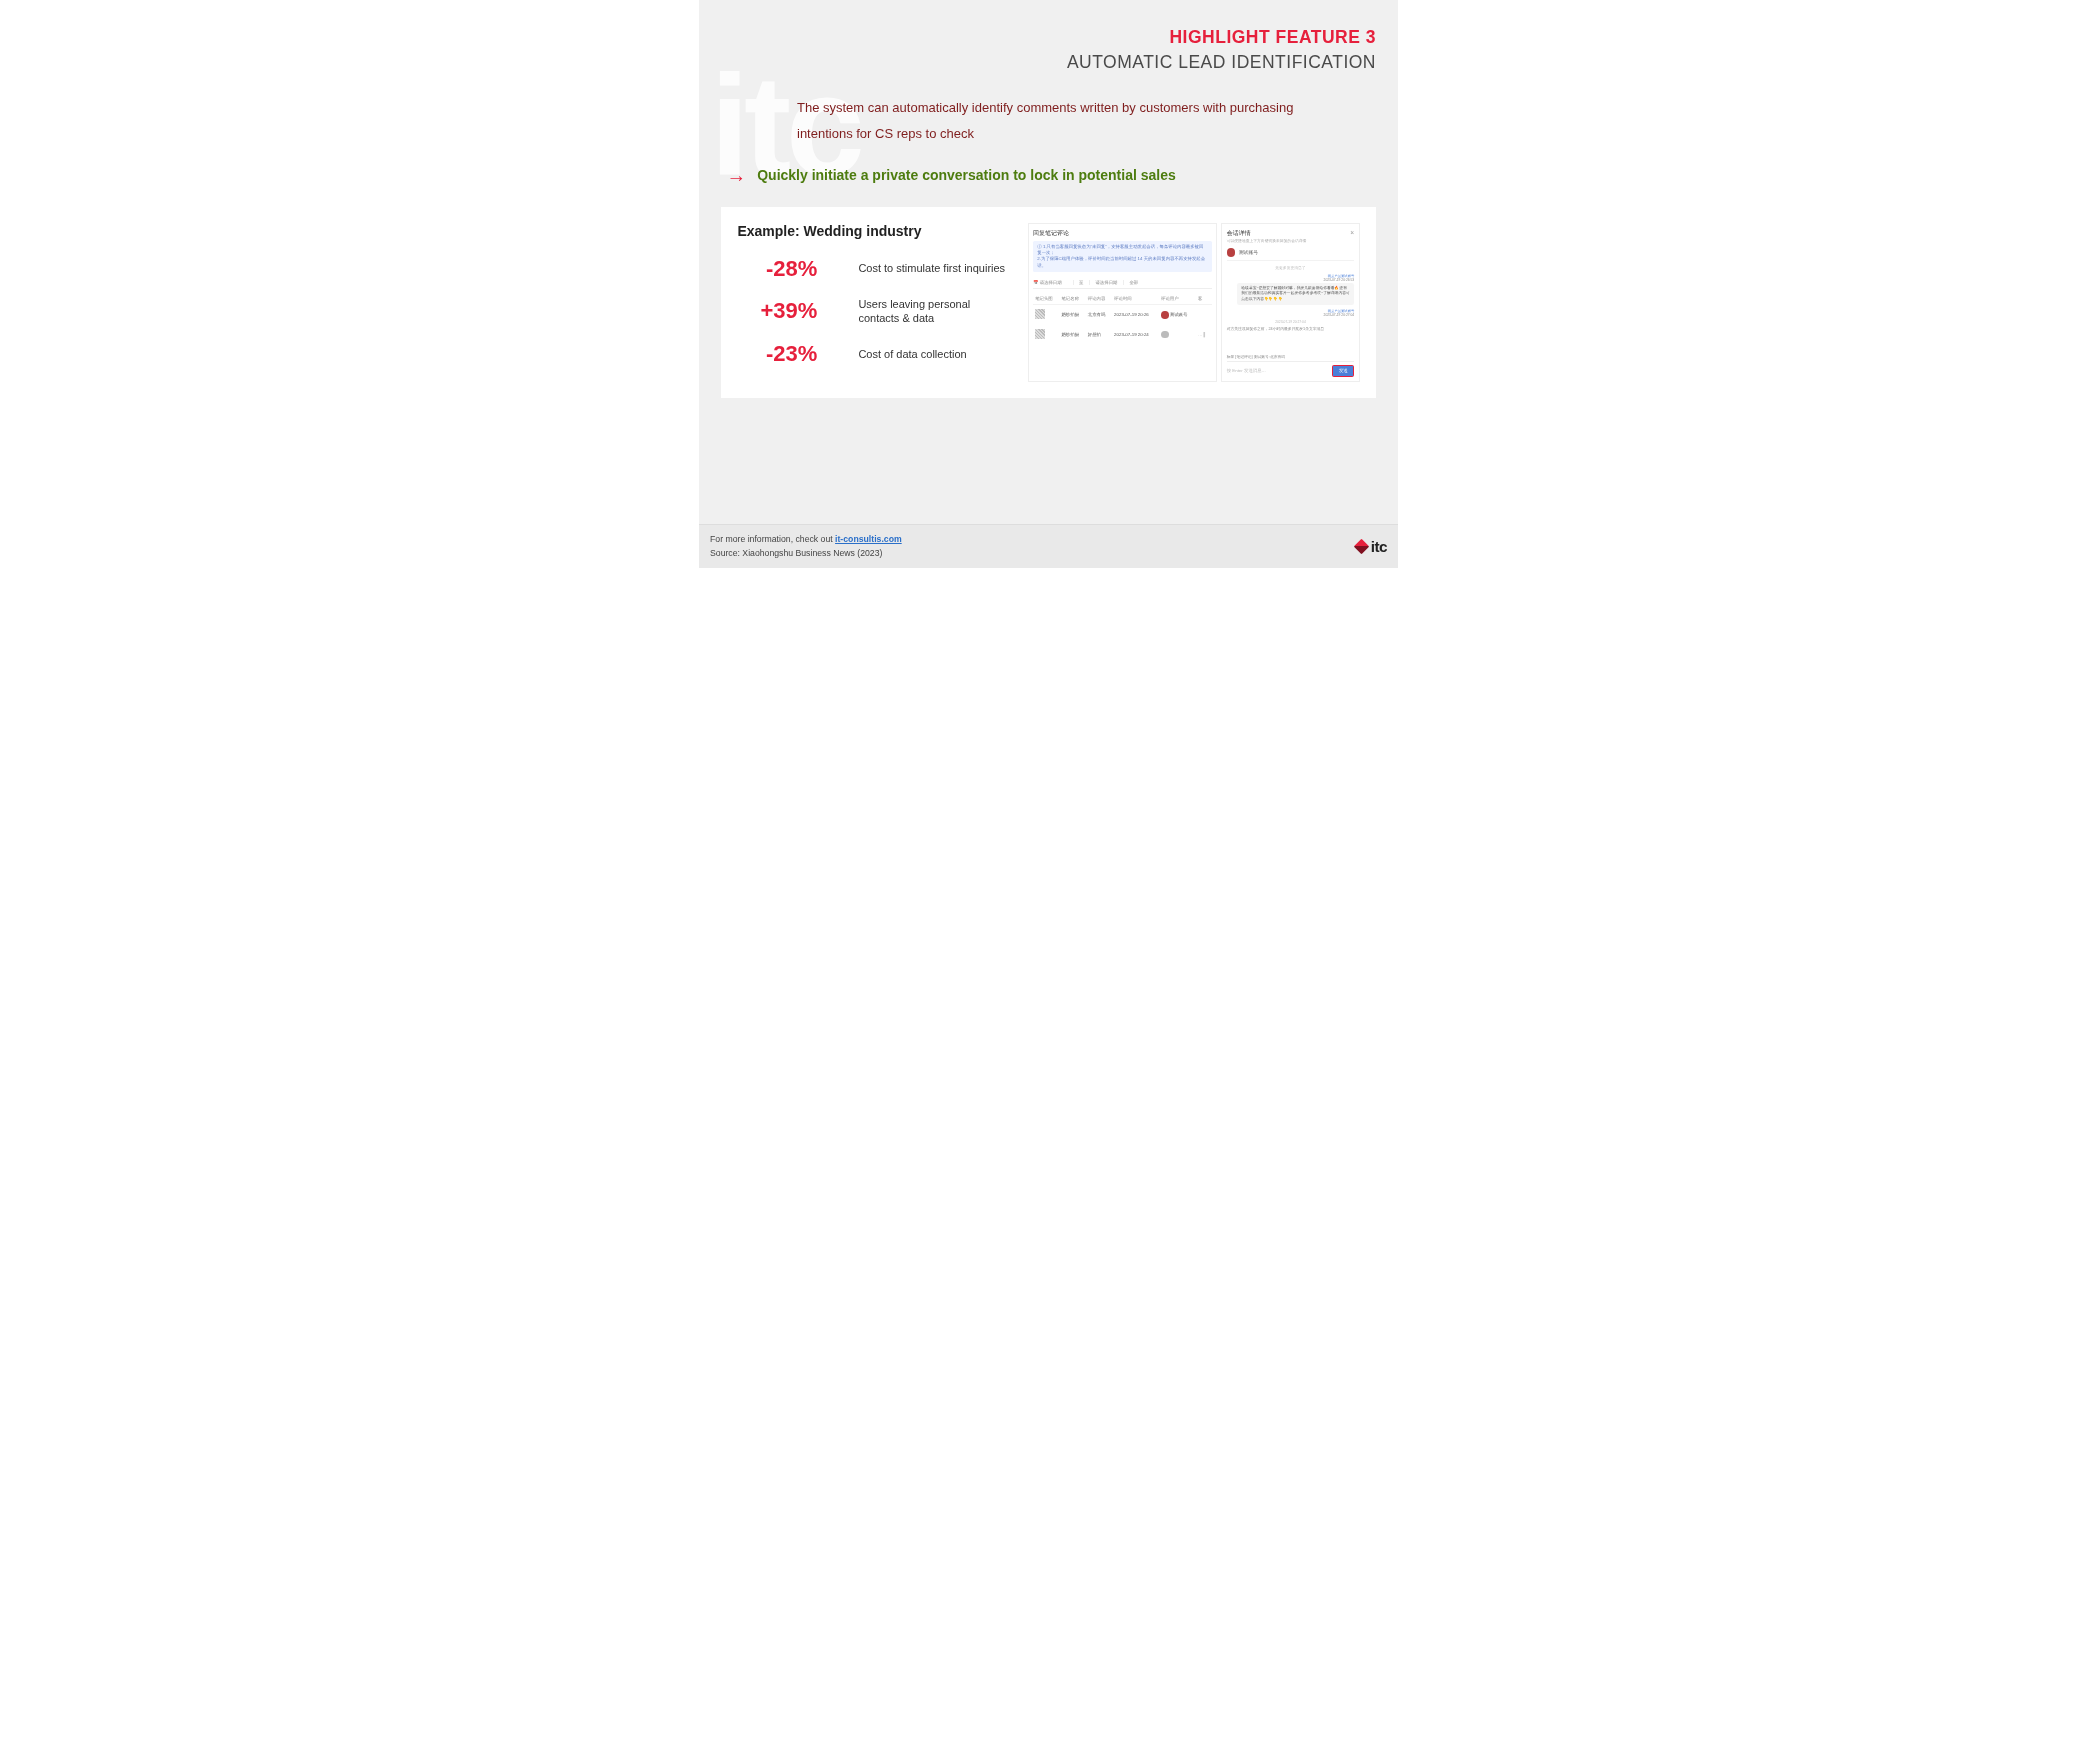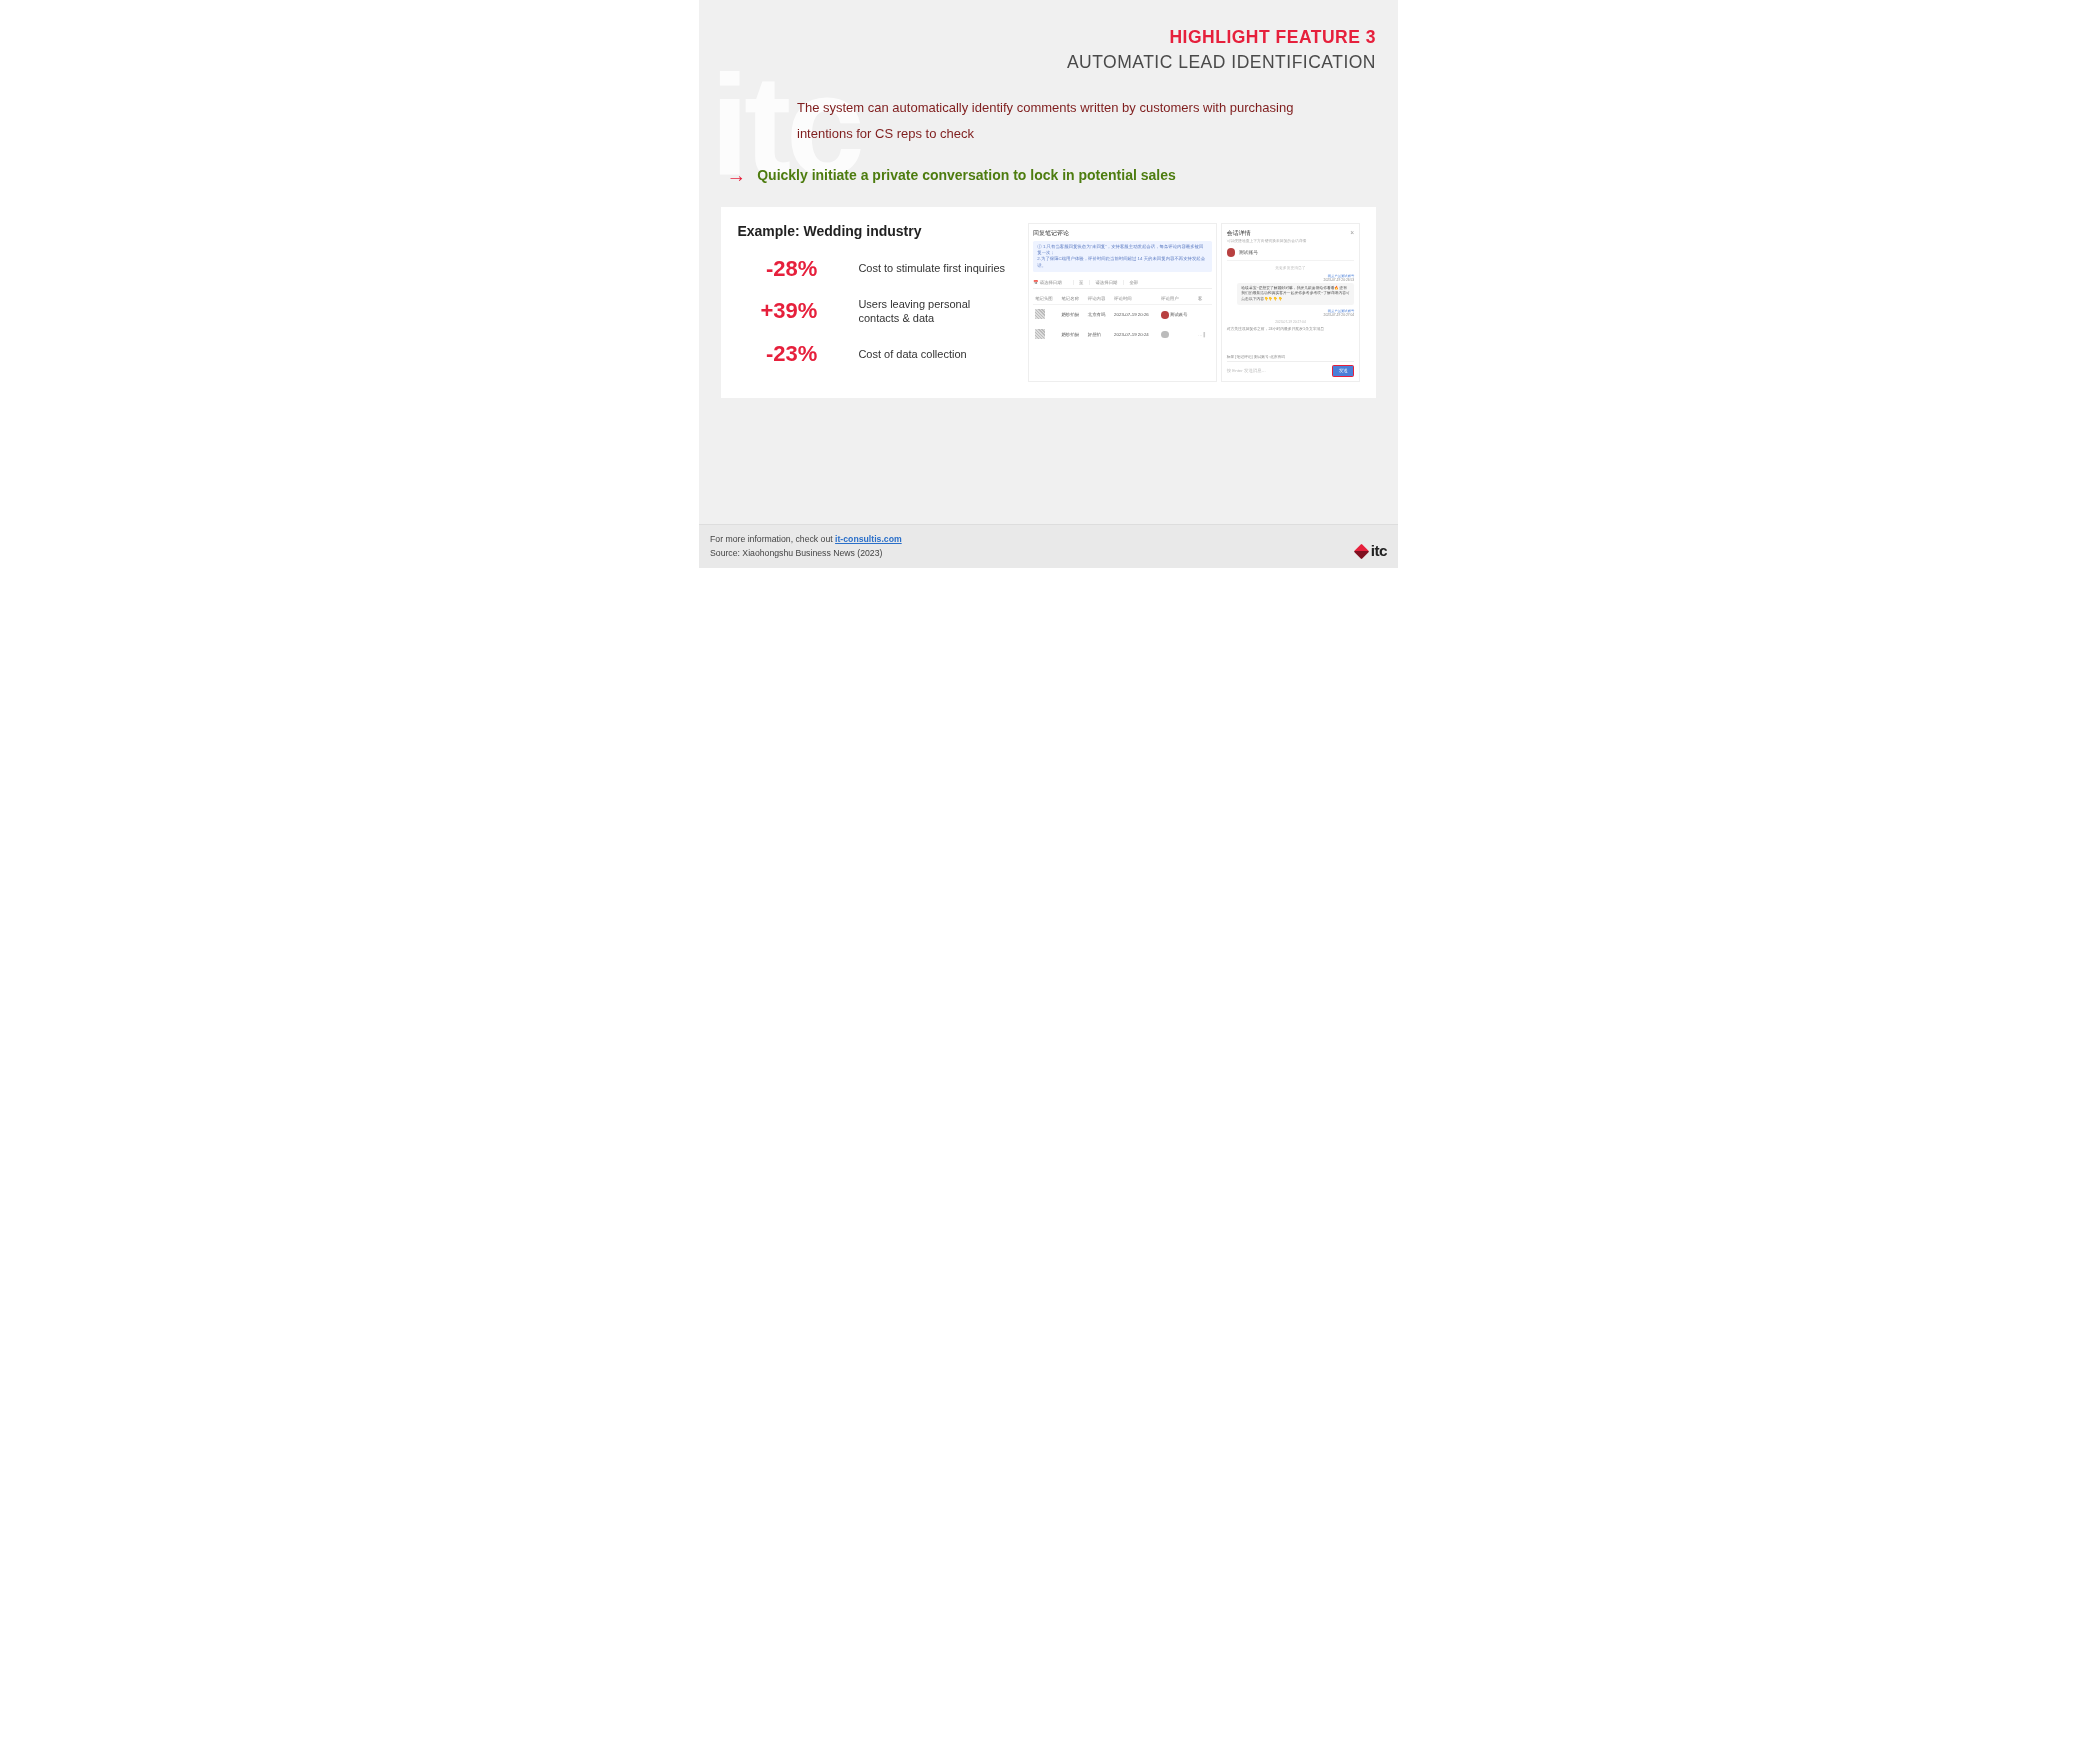--- a/index.html
+++ b/index.html
@@ -179,21 +179,21 @@
   border: 1.1px solid #e6203c;
   outline: 0.5px solid rgba(0,0,0,0);
 }
 
 
 .footer {
   background: #e9e9e9;
   padding: 7.6px 11px;
   display: flex;
   justify-content: space-between;
-  align-items: flex-end;
+  align-items: center;
   border-top: 0.5px solid #ddd;
 }
 .footer-left { font-size: 8.7px; color: #444; line-height: 1.6; }
 .footer-link { color: #2a6fc9; font-weight: 700; text-decoration: underline; }
 .logo { display: flex; align-items: center; gap: 3.3px; }
 .logo-mark {
   width: 11px; height: 11px;
   background: linear-gradient(135deg,#e6203c 50%,#801020 50%);
   transform: rotate(45deg);
   border-radius: 1.1px;

